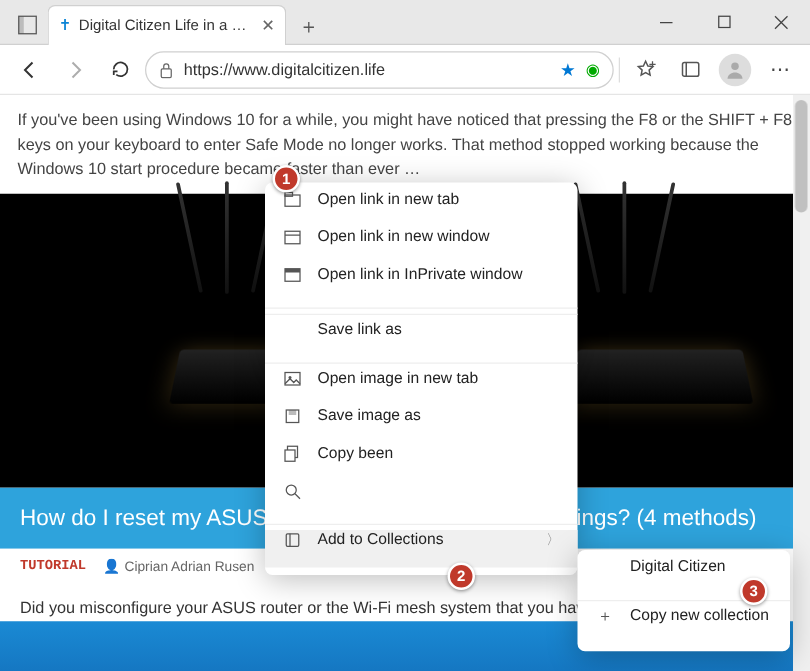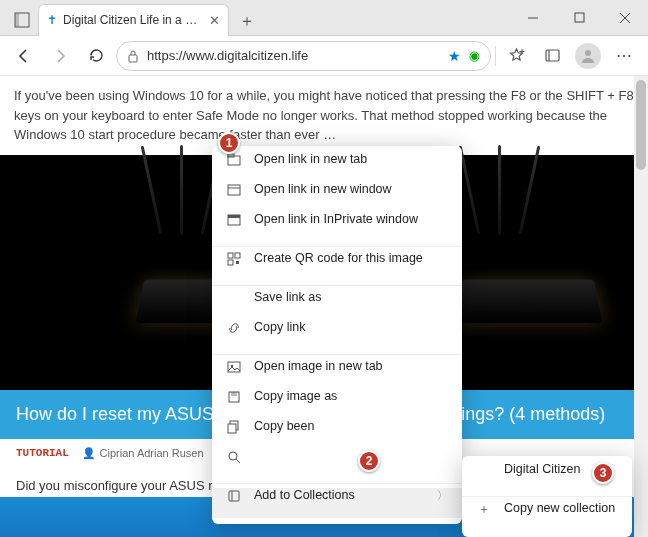--- a/index.html
+++ b/index.html
@@ -50,21 +50,21 @@
 
 .ctx { position:absolute; background:#fff; border-radius:6px; box-shadow: 0 4px 24px rgba(0,0,0,0.25); padding: 6px 0; font-size:12.5px; color:#222; }
 .ctx.main { left:212px; top:146px; width:250px; }
 .ctx-item { display:flex; align-items:flex-start; height:30px; padding:0 14px; gap:12px; }
 .ctx-item.hi { background:#f0f0f0; }
 .ctx-ico { width:16px; height:16px; display:flex; align-items:center; justify-content:center; color:#555; }
 .ctx-label { flex:1; white-space:nowrap; }
 .ctx-arrow { color:#888; font-size:11px; }
 .ctx-sep { height:1px; background:#eee; margin:4px 0; }
 
-.ctx.sub { left:462px; top:456px; width:170px; }
+.ctx.sub { left:462px; top:440px; width:170px; }
 
 
 .badge { position:absolute; width:22px; height:22px; border-radius:50%; background:#c0392b; color:#fff; font-size:12px; font-weight:700; display:flex; align-items:center; justify-content:center; box-shadow:0 1px 3px rgba(0,0,0,0.4); border:2px solid #fff; }
 .badge.b1 { left:218px; top:132px; }
 .badge.b2 { left:358px; top:450px; }
 .badge.b3 { left:592px; top:462px; }
 
 svg { display:block; }
 </style>
 </head>
@@ -210,63 +210,44 @@
   <div class="ctx-item">
     <span class="ctx-ico">
         <svg width="14" height="14">
           <rect x="1" y="2" width="12" height="10" fill="none" stroke="#555"></rect>
           <rect x="1" y="2" width="12" height="3" fill="#555"></rect>
         </svg>
       </span>
     <span class="ctx-label">Open link in InPrivate window</span>
   </div>
   <div class="ctx-sep"></div>
-  <div class="ctx-item">
-    <span class="ctx-ico">
-        <svg width="14" height="14">
-          <rect x="1" y="1" width="5" height="5" fill="none" stroke="#555"></rect>
-          <rect x="8" y="1" width="5" height="5" fill="none" stroke="#555"></rect>
-          <rect x="1" y="8" width="5" height="5" fill="none" stroke="#555"></rect>
-          <rect x="9" y="9" width="3" height="3" fill="#555"></rect>
-        </svg>
-      </span>
-    <span class="ctx-label">Create QR code for this image</span>
-  </div>
   <div class="ctx-sep"></div>
   <div class="ctx-item">
     <span class="ctx-ico"></span>
     <span class="ctx-label">Save link as</span>
-  </div>
-  <div class="ctx-item">
-    <span class="ctx-ico">
-        <svg width="14" height="14">
-          <path d="M5 9a3 3 0 0 1 0-4l2-2a3 3 0 0 1 4 4M9 5a3 3 0 0 1 0 4l-2 2a3 3 0 0 1-4-4" fill="none" stroke="#555"></path>
-        </svg>
-      </span>
-    <span class="ctx-label">Copy link</span>
   </div>
   <div class="ctx-sep"></div>
   <div class="ctx-item">
     <span class="ctx-ico">
         <svg width="14" height="14">
           <rect x="1" y="2" width="12" height="10" fill="none" stroke="#555"></rect>
           <circle cx="5" cy="6" r="1.2" fill="#555"></circle>
           <path d="M1 11l4-4 3 3 2-2 3 3" fill="none" stroke="#555"></path>
         </svg>
       </span>
     <span class="ctx-label">Open image in new tab</span>
   </div>
   <div class="ctx-item">
     <span class="ctx-ico">
         <svg width="14" height="14">
           <rect x="2" y="2" width="10" height="10" fill="none" stroke="#555"></rect>
           <rect x="4" y="2" width="6" height="4" fill="#555" opacity="0.4"></rect>
         </svg>
       </span>
-    <span class="ctx-label">Copy image as</span>
+    <span class="ctx-label">Save image as</span>
   </div>
   <div class="ctx-item">
     <span class="ctx-ico">
         <svg width="14" height="14">
           <rect x="3" y="1" width="8" height="9" fill="none" stroke="#555"></rect>
           <rect x="1" y="4" width="8" height="9" fill="#fff" stroke="#555"></rect>
         </svg>
       </span>
     <span class="ctx-label">Copy been</span>
   </div>

